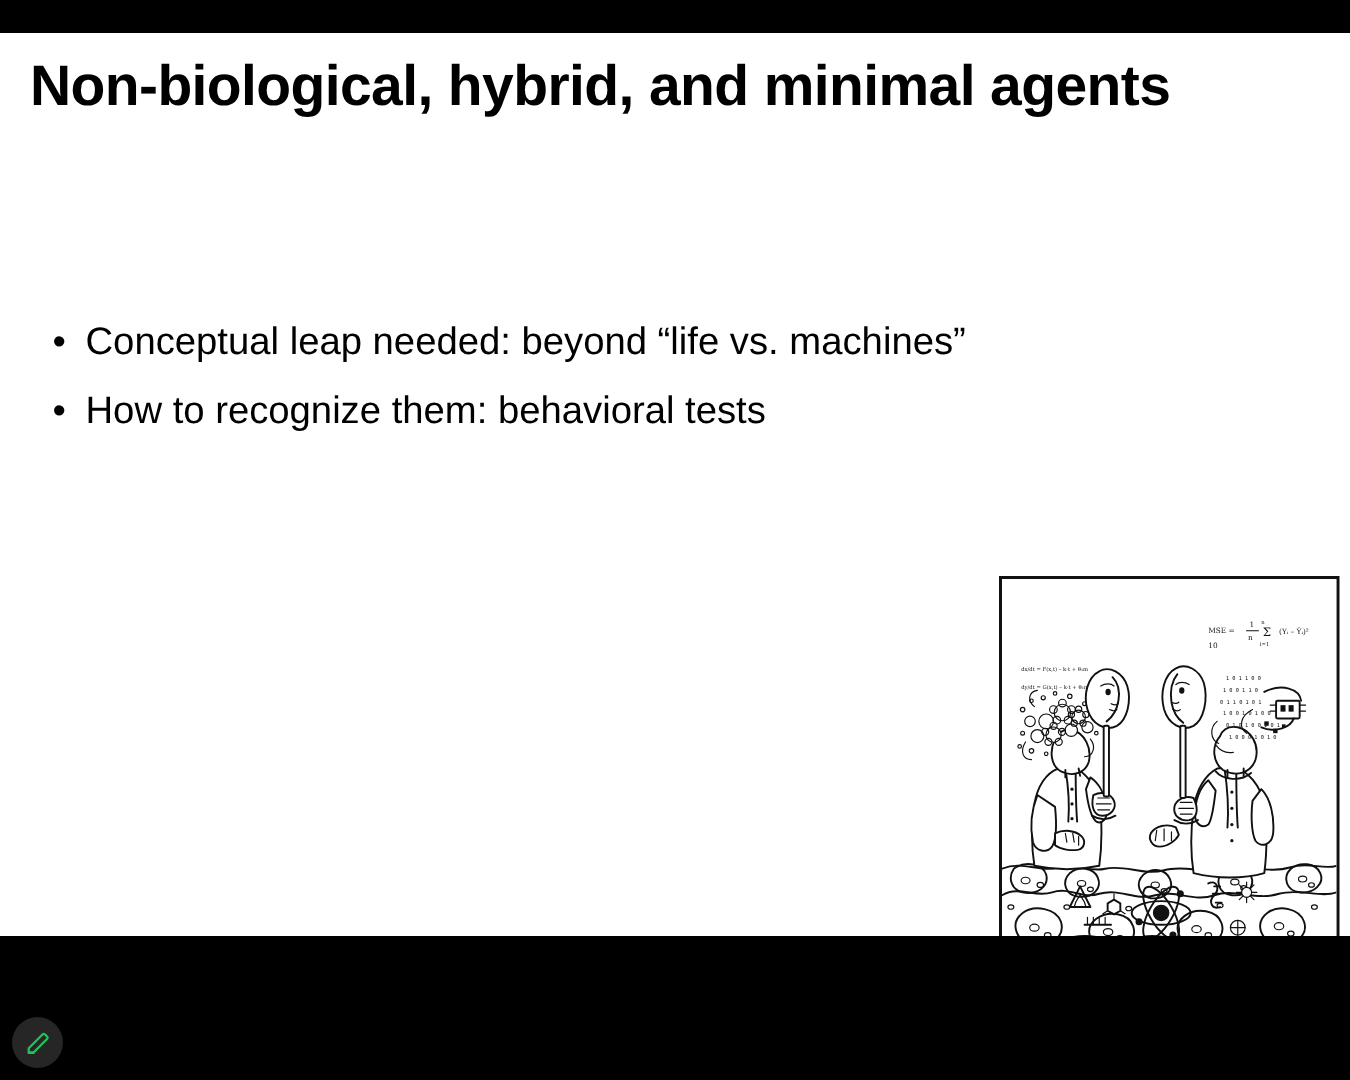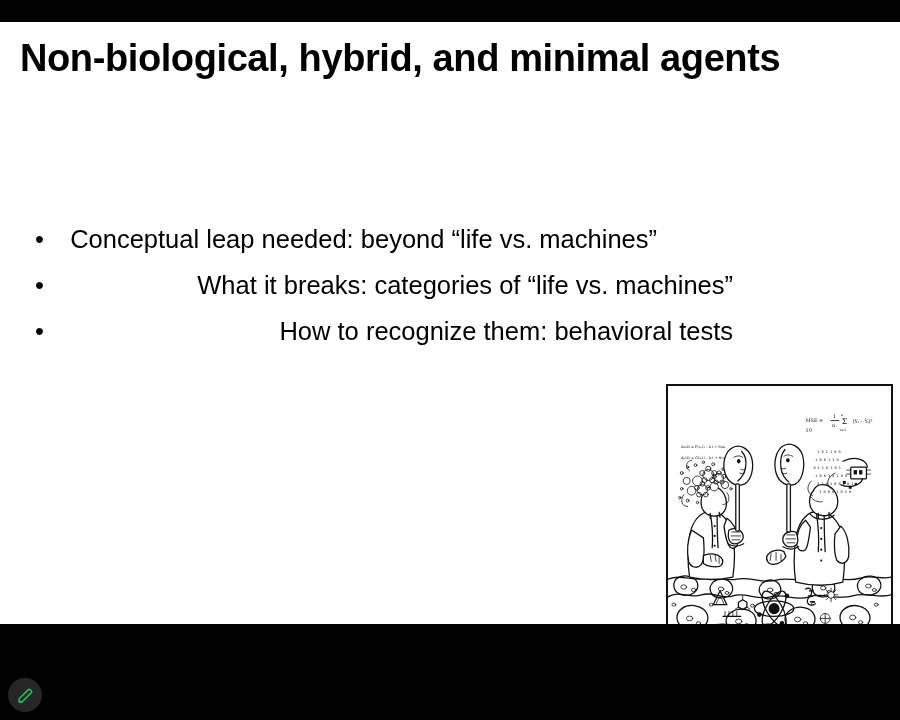--- a/index.html
+++ b/index.html
@@ -52,26 +52,25 @@
     font-size: 38px;
     font-weight: bold;
     line-height: 46px;
     letter-spacing: -0.4px;
     color: #000000;
     white-space: nowrap;
   }
   .bullet-list {
     position: absolute;
     left: 33px;
-    top: 199px;
+    top: 188px;
     width: 700px;
     list-style: none;
     margin: 0;
     padding: 0;
-    text-align: right;
   }
   .bullet-item {
     position: relative;
     padding-left: 24px;
     margin-bottom: 10px;
     font-size: 25.5px;
     line-height: 36px;
     color: #000000;
   }
   .bullet-item::before {
@@ -129,23 +128,20 @@
 
   <div class="bar-top"></div>
 
   <div class="slide">
 
     <div class="slide-title">Non-biological, hybrid, and minimal agents</div>
 
     <ul class="bullet-list">
       <li class="bullet-item wrap">
         <span>Conceptual leap needed: beyond “life vs. machines”</span>
-      </li>
-      <li class="bullet-item">
-        <span>What it breaks: categories of “life vs. machines”</span>
       </li>
       <li class="bullet-item">
         <span>How to recognize them: behavioral tests</span>
       </li>
     </ul>
 
     <div class="figure-frame">
       <svg viewBox="0 0 227 296" xmlns="http://www.w3.org/2000/svg">
         <defs>
           <style>

